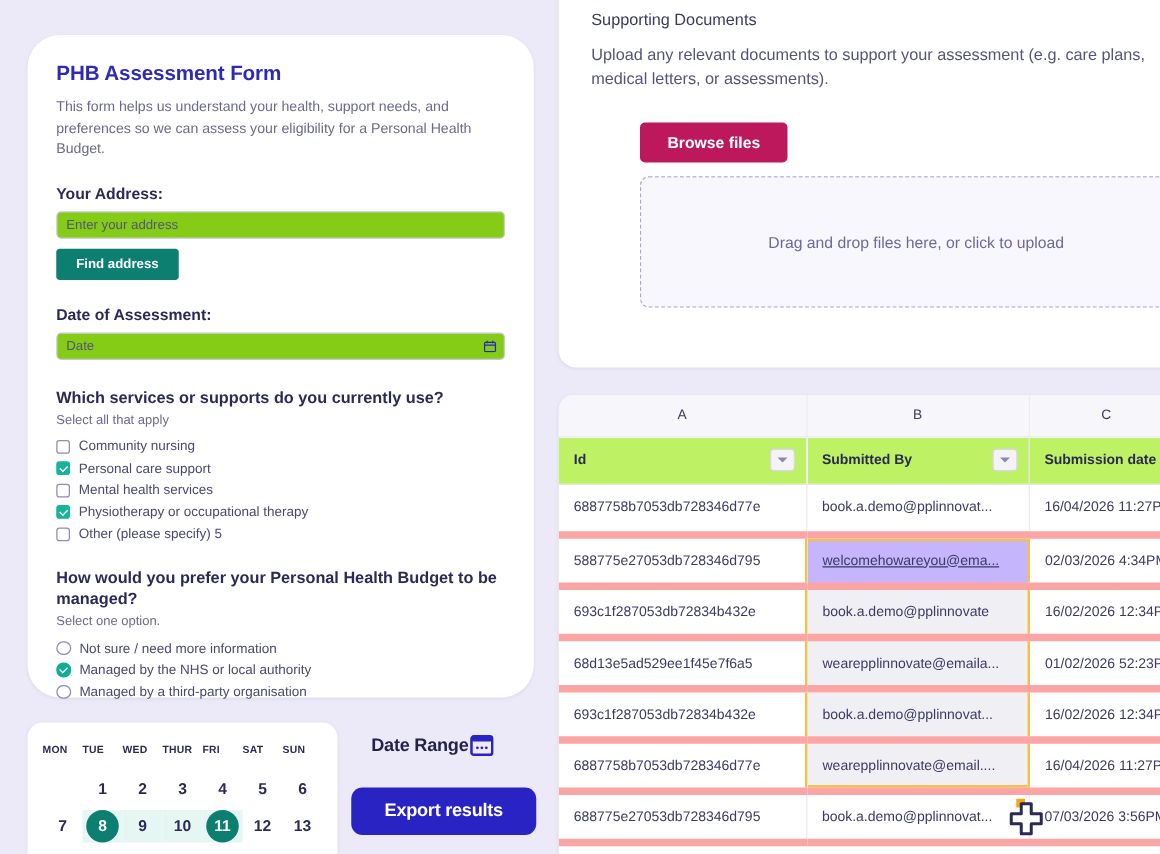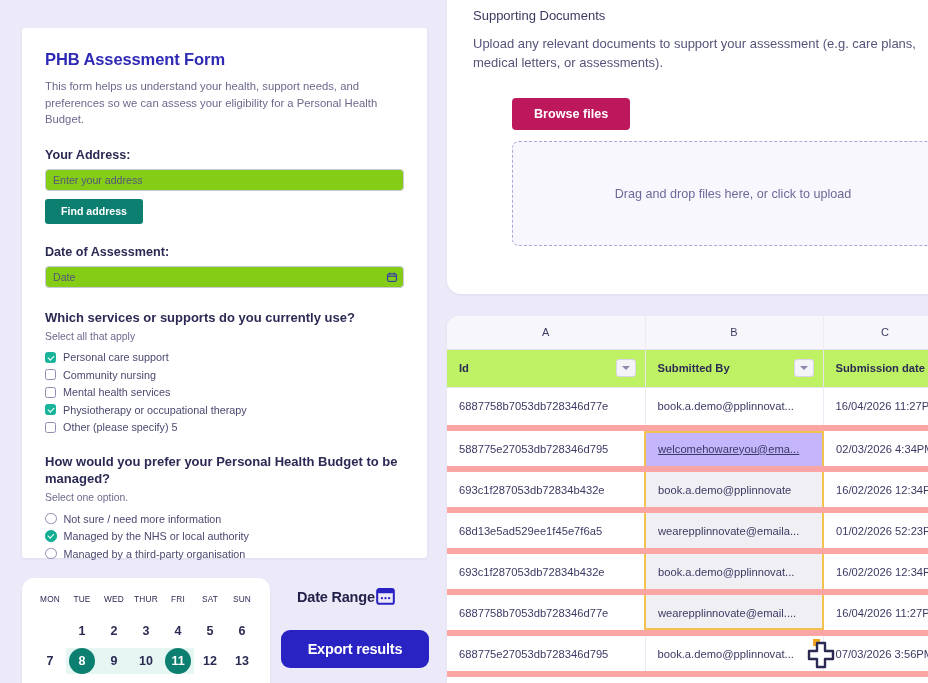--- a/index.html
+++ b/index.html
@@ -11,21 +11,21 @@
     font-family: "Liberation Sans", sans-serif;
     -webkit-font-smoothing: antialiased;
   }
   .stage { position: relative; width: 928px; height: 683px; }
 
   
   .form-card {
     position: absolute; left: 22px; top: 28px;
     width: 405px; height: 530px;
     background: #ffffff;
-    border-radius: 3px;
+    border-radius: 26px;
     box-shadow: 0 1px 3px rgba(60,50,120,0.07);
     padding: 22px 23px 0 23px;
   }
   .form-title {
     color: #2f2ab5;
     font-size: 16.5px; font-weight: bold;
     letter-spacing: -0.1px;
     margin-bottom: 9px;
   }
   .form-sub {
@@ -102,21 +102,21 @@
   
   .cal-card {
     position: absolute; left: 22px; top: 578px;
     width: 248px; height: 118px;
     background: #fff; border-radius: 12px;
     box-shadow: 0 1px 3px rgba(60,50,120,0.07);
     padding: 16px 12px 0 12px;
   }
   .cal-grid { display: grid; grid-template-columns: repeat(7, 1fr); }
   .cal-dow {
-    text-align: center; font-size: 8.3px; font-weight: normal;
+    font-size: 8.3px; font-weight: bold;
     color: #2b2a55; letter-spacing: 0.2px; padding-bottom: 12px;
   }
   .cal-cellwrap {
     position: relative; height: 30px;
     display: flex; align-items: center; justify-content: center;
   }
   .cal-cellwrap.inrange::before {
     content: ""; position: absolute; left: 0; right: 0; top: 2px; bottom: 2px;
     background: #e6f6f2;
   }
@@ -267,26 +267,26 @@
         <line x1="11.5" y1="1" x2="11.5" y2="4" stroke="#2a23c4" stroke-width="1.6"></line>
       </svg>
     </div>
 
     <div style="height:22px"></div>
 
     <div class="q-title">Which services or supports do you currently use?</div>
     <div class="q-hint">Select all that apply</div>
     <div>
       <label class="opt">
+        <span class="cbx"></span>
+        <span>Community nursing</span>
+      </label>
+      <label class="opt">
         <span class="cbx on"></span>
         <span>Personal care support</span>
-      </label>
-      <label class="opt">
-        <span class="cbx"></span>
-        <span>Community nursing</span>
       </label>
       <label class="opt">
         <span class="cbx"></span>
         <span>Mental health services</span>
       </label>
       <label class="opt">
         <span class="cbx on"></span>
         <span>Physiotherapy or occupational therapy</span>
       </label>
       <label class="opt">

